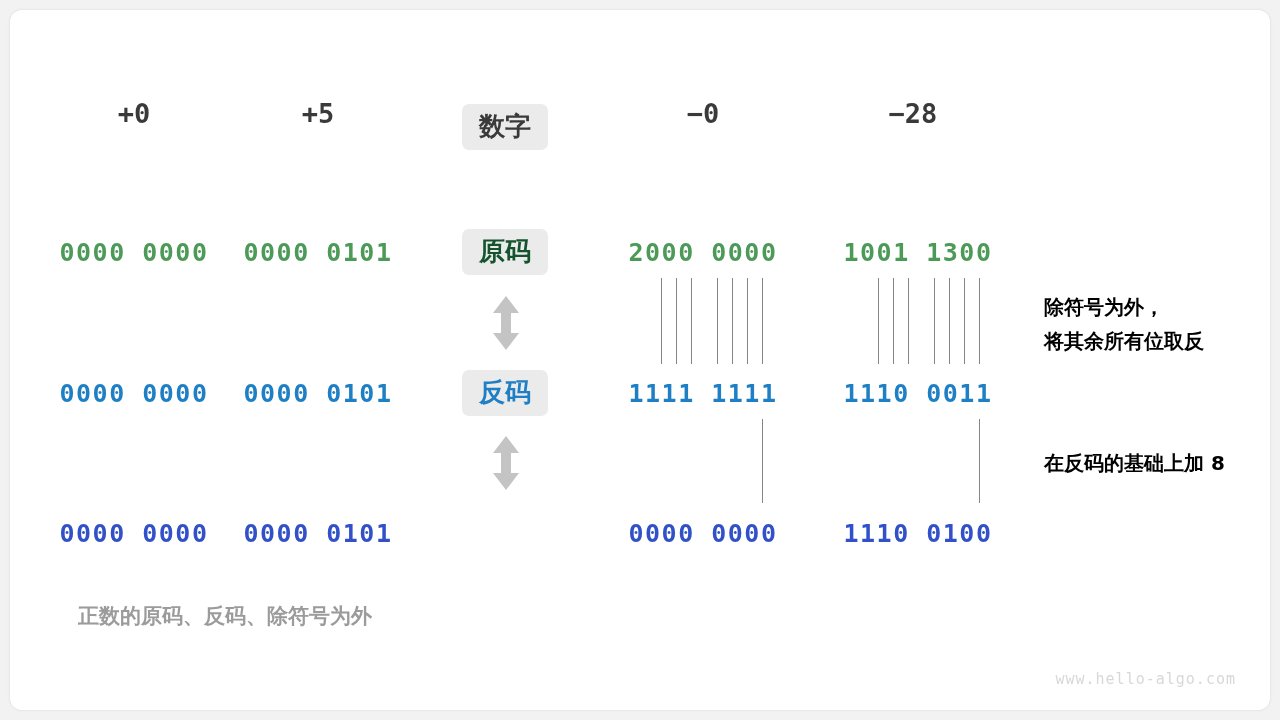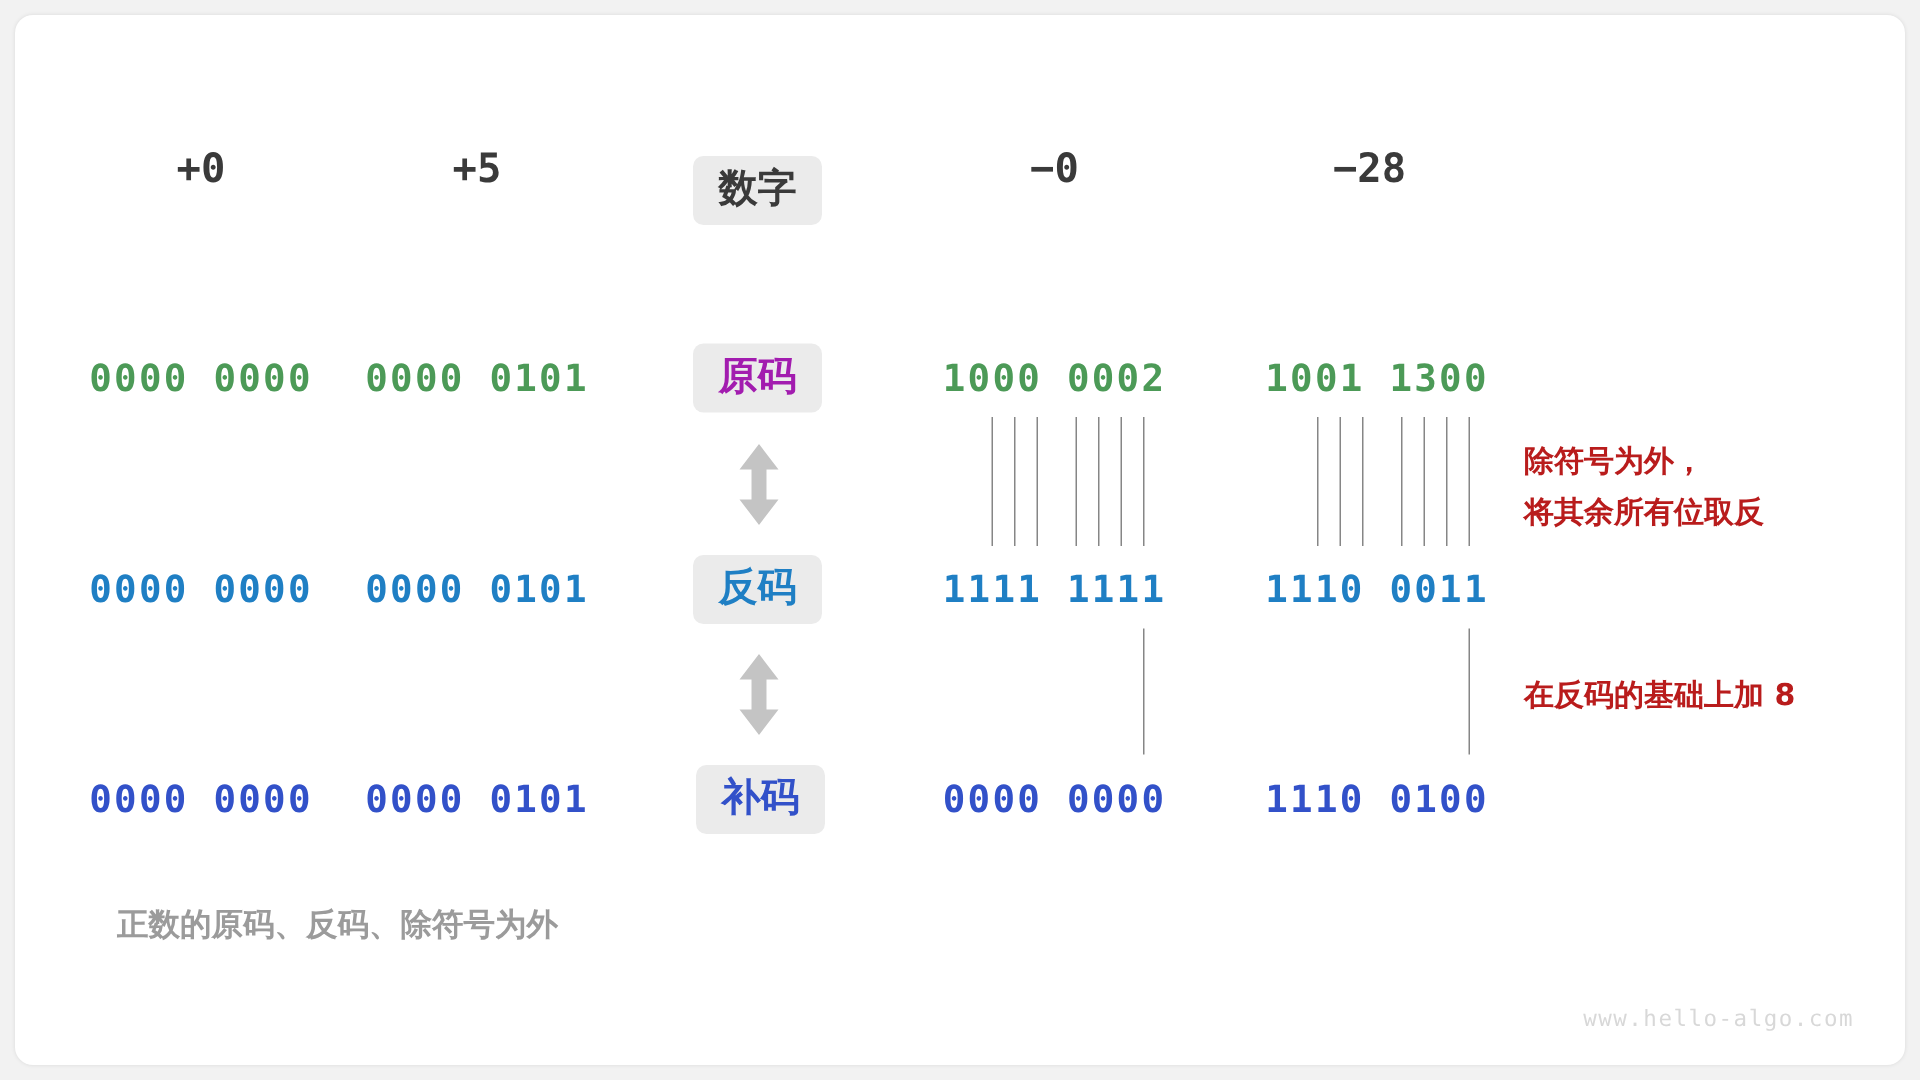--- a/index.html
+++ b/index.html
@@ -67,21 +67,21 @@
     background: #ebebeb;
     border-radius: 7px;
     padding: 9px 17px 11px 17px;
     font-size: 26px;
     font-weight: bold;
     line-height: 1;
     white-space: nowrap;
     font-family: "DejaVu Sans", "Liberation Sans", sans-serif;
   }
   .chip.dark   { color: #3a3a3a; }
-  .chip.green  { color: #a21caf; }
+  .chip.green  { color: #14532d; }
   .chip.blue   { color: #1f7fc4; }
   .chip.indigo { color: #3251c9; }
 
   
   .dblarrow {
     position: absolute;
     transform: translate(-50%, -50%);
     width: 34px;
     height: 58px;
   }
@@ -90,26 +90,27 @@
   
   .vline {
     position: absolute;
     width: 1px;
     background: #868686;
   }
 
   
   .note {
     position: absolute;
-    color: #b91c1c;
+    color: #000000;
     font-size: 20px;
     font-weight: bold;
     line-height: 34px;
     white-space: nowrap;
     font-family: "DejaVu Sans", "Liberation Sans", sans-serif;
+    margin-left: 28px;
   }
 
   .caption {
     position: absolute;
     transform: translate(-50%, -50%);
     color: #9b9b9b;
     font-size: 21px;
     font-weight: bold;
     white-space: nowrap;
     font-family: "DejaVu Sans", "Liberation Sans", sans-serif;
@@ -140,21 +141,21 @@
     <div class="cell num-head" style="left:693px; top:103px;">−0</div>
 
     <div class="cell num-head" style="left:903px; top:103px;">−28</div>
 
     <div class="cell bits green" style="left:124px; top:242px;">0000 0000</div>
 
     <div class="cell bits green" style="left:308px; top:242px;">0000 0101</div>
 
     <div class="chip green" style="left:495px; top:242px;">原码</div>
 
-    <div class="cell bits green" style="left:693px; top:242px;">1000 0002</div>
+    <div class="cell bits green" style="left:693px; top:242px;">2000 0000</div>
 
     <div class="cell bits green" style="left:908px; top:242px;">1001 1300</div>
 
     <div class="vline" style="left:651px; top:268px; height:86px;"></div>
     <div class="vline" style="left:666px; top:268px; height:86px;"></div>
     <div class="vline" style="left:681px; top:268px; height:86px;"></div>
     <div class="vline" style="left:707px; top:268px; height:86px;"></div>
     <div class="vline" style="left:722px; top:268px; height:86px;"></div>
     <div class="vline" style="left:737px; top:268px; height:86px;"></div>
     <div class="vline" style="left:752px; top:268px; height:86px;"></div>
@@ -198,21 +199,20 @@
     </div>
 
     <div class="note" style="left:1006px; top:436px;">
       <div>在反码的基础上加  8</div>
     </div>
 
     <div class="cell bits indigo" style="left:124px; top:523px;">0000 0000</div>
 
     <div class="cell bits indigo" style="left:308px; top:523px;">0000 0101</div>
 
-    <div class="chip indigo" style="left:497px; top:523px;">补码</div>
 
     <div class="cell bits indigo" style="left:693px; top:523px;">0000 0000</div>
 
     <div class="cell bits indigo" style="left:908px; top:523px;">1110 0100</div>
 
     <div class="caption" style="left:215px; top:606px;">正数的原码、反码、除符号为外</div>
 
 
     <div class="watermark">www.hello-algo.com</div>
 

